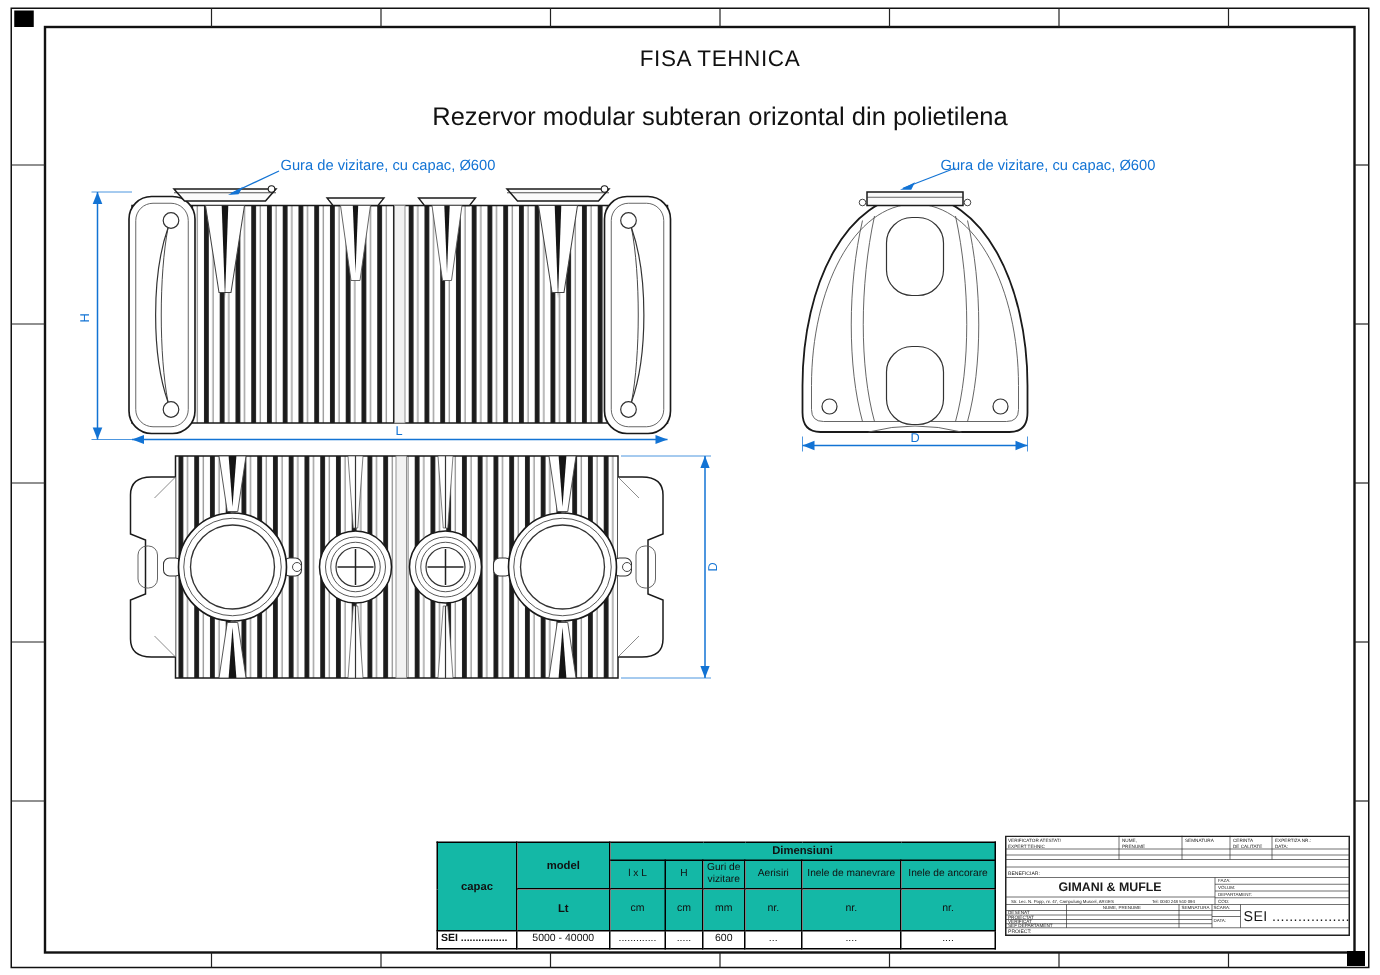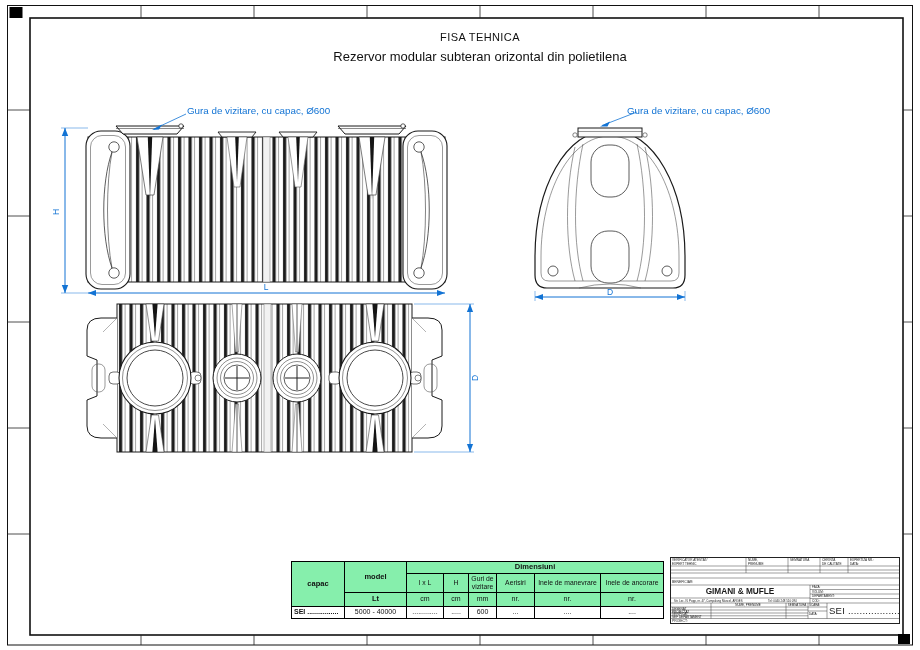--- a/index.html
+++ b/index.html
@@ -1,28 +1,28 @@
 <!DOCTYPE html>
 <html><head>
 <meta charset="utf-8">
 <style>
   html,body{margin:0;padding:0}
   body{width:920px;height:650px;position:relative;background:#fff;overflow:hidden;
        font-family:"Liberation Sans",sans-serif;color:#111}
   .abs{position:absolute}
   .title-wrap{left:180px;top:31px;width:600px;text-align:center}
-  .t1{font-size:11px;letter-spacing:.4px}
-  .t2{font-size:13px;margin-top:6px}
+  .t1{font-size:15px;letter-spacing:.4px}
+  .t2{font-size:17px;margin-top:20px}
   .ann{color:#1273d4;font-size:9.8px;white-space:nowrap}
   table.spec{position:absolute;left:291px;top:561px;border-collapse:collapse;table-layout:fixed;
              width:372px;border:1.5px solid #000;background:#fff}
   .spec td{border:1px solid #000;text-align:center;vertical-align:middle;padding:0 1px;
            font-size:7px;line-height:1.15;overflow:hidden}
-  .spec tr.r1{height:12px}.spec tr.r2{height:19px}.spec tr.r3{height:14px}.spec tr.rd{height:12px}
-  .spec tr.cy td{background:#86efac}
+  .spec tr.r1{height:12px}.spec tr.r2{height:19px}.spec tr.r3{height:28px}.spec tr.rd{height:12px}
+  .spec tr.cy td{background:#14b8a6}
   .spec td.bld{font-weight:bold;font-size:7.5px}
   .spec td.sub{font-size:6.8px}
   .spec td.pre{white-space:pre-line}
   .spec tr.rd td{background:#fff}
   .spec td.lft{text-align:left;padding-left:2px;font-weight:bold}
   svg text{font-family:"Liberation Sans",sans-serif}
 </style>
 </head>
 <body>
 

